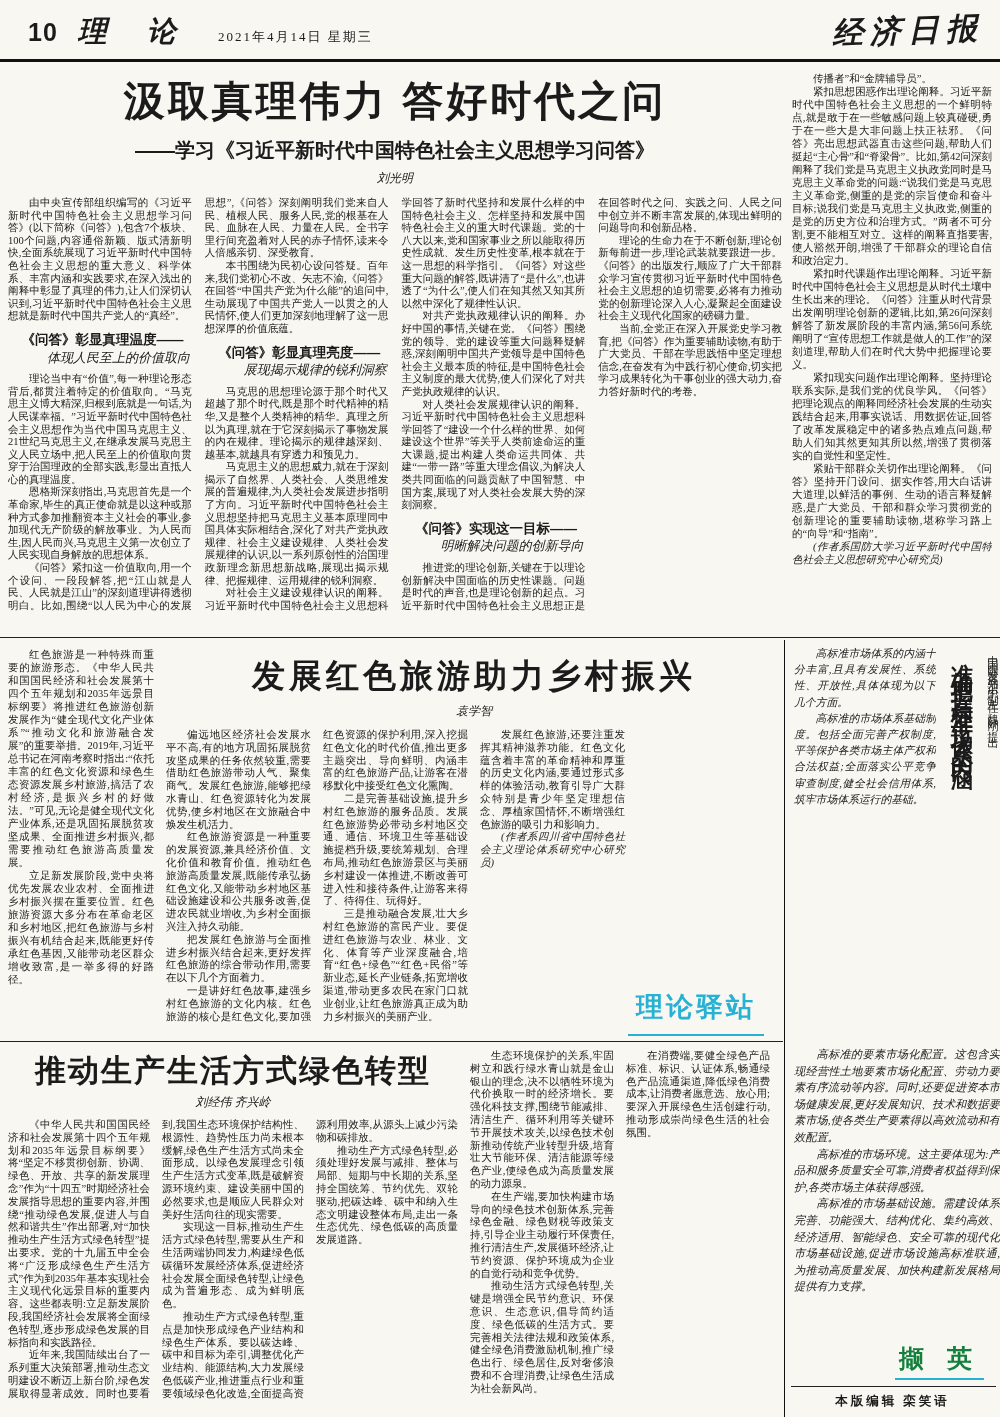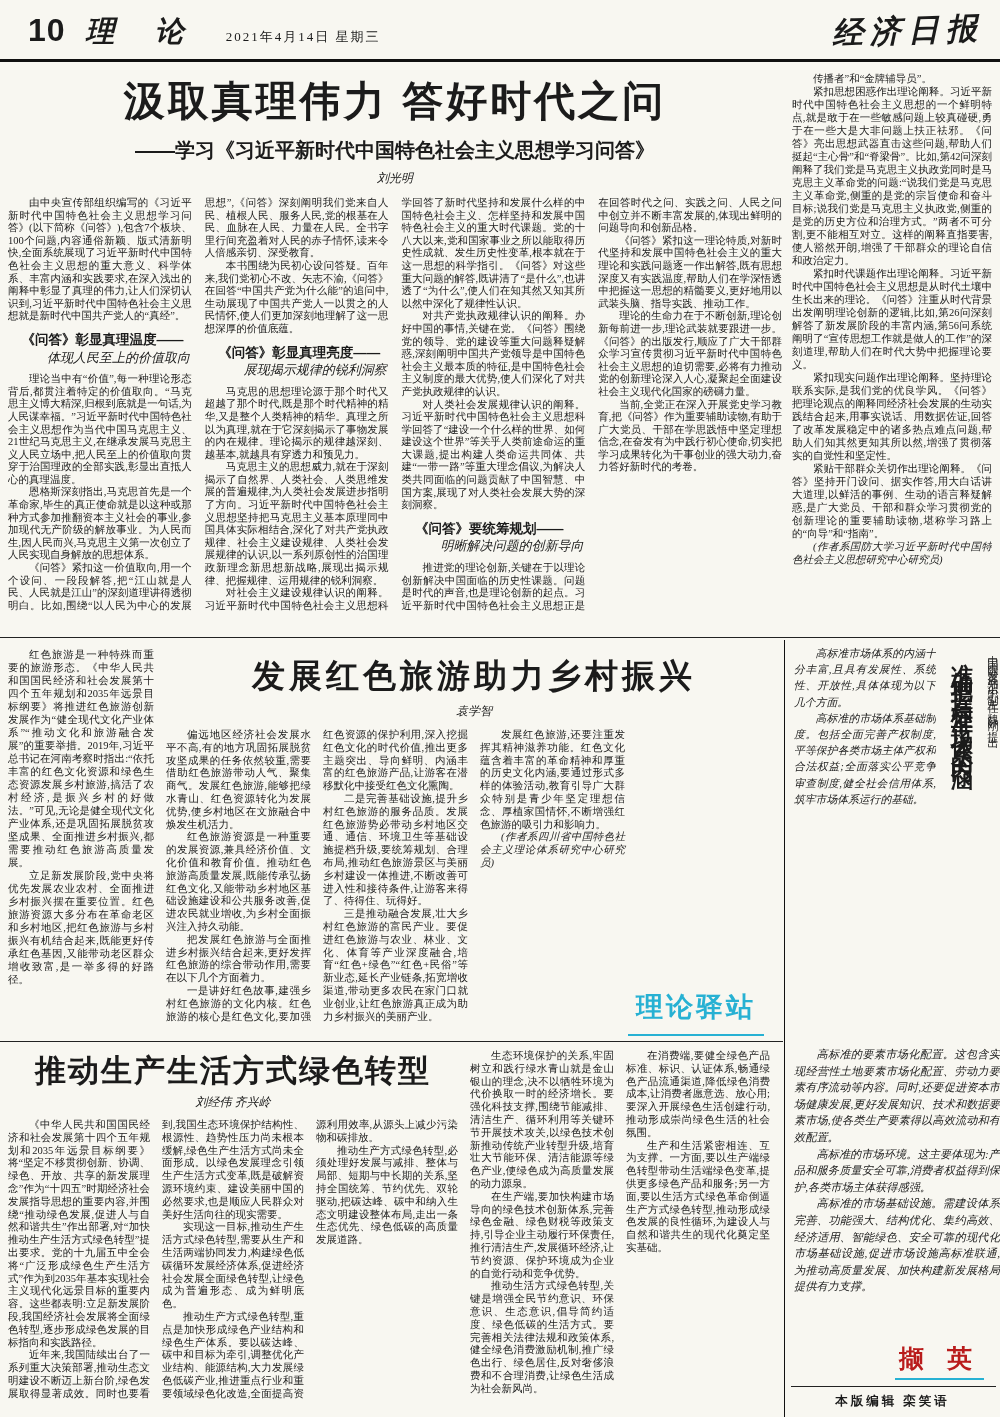--- a/index.html
+++ b/index.html
@@ -5,21 +5,21 @@
   * { box-sizing: border-box; }
   html,body { margin:0; padding:0; }
   .page {
     position: relative; width: 1000px; height: 1417px;
     background: #f8f7f1; color: #1b1b1b;
     font-family: "Liberation Serif", serif;
     overflow: hidden;
   }
   
   .hdr { position:absolute; top:10px; left:28px; right:16px; height:48px; display:flex; align-items:baseline; }
-  .pagenum { font-family:"Liberation Sans",sans-serif; font-weight:bold; font-size:32px; letter-spacing:1px; }
+  .pagenum { font-family:"Liberation Sans",sans-serif; font-weight:bold; font-size:25px; letter-spacing:1px; }
   .sectionname { font-family:"Liberation Sans",sans-serif; font-weight:bold; font-size:29px; letter-spacing:16px; margin-left:20px;font-style:italic; }
   .pagedate { font-size:13px; margin-left:26px; letter-spacing:2px; }
   .brand { margin-left:auto; font-family:"DejaVu Serif",serif; font-style:italic; font-weight:bold; font-size:31px; letter-spacing:7px; transform:rotate(-2deg); }
   .rule-top { position:absolute; top:59px; left:0; width:1000px; height:3px; background:#111; }
 
   
   .flow p { margin:0; text-indent:2em; }
   .note { font-style:italic; text-indent:2em; margin:0; }
   .kaiti { font-style:italic; }
   .byline { text-align:center; font-style:italic; font-size:12px; }
@@ -67,21 +67,21 @@
   
   .sidebar { position:absolute; top:640px; left:784px; width:216px; height:777px;
              border-left:1.5px solid #111; padding-left:9px; }
   .sb-top { display:flex; height:398px; }
   .sb-text { width:142px; padding-top:5px; overflow:hidden; font-size:10.8px; line-height:16.2px; text-align:justify; }
   .sb-vert { flex:1; writing-mode:vertical-rl; padding-top:6px; }
   .sb-attrib { font-size:11px; letter-spacing:4px; margin-left:8px; height:380px; }
   .sb-headline { font-family:"Liberation Sans",sans-serif; font-weight:bold; font-size:22px; letter-spacing:8px; height:386px; }
   .sb-bottom { margin-top:8px; height:296px; overflow:hidden; font-size:11.2px; line-height:16.6px; text-align:justify; }
   .digest { position:absolute; top:702px; right:16px; font-family:"Liberation Sans",sans-serif; font-weight:bold;
-            font-size:25px; letter-spacing:8px; color:#b91c1c; border-bottom:2px solid #27b1d3; padding:0 4px 3px; }
+            font-size:25px; letter-spacing:8px; color:#15803d; border-bottom:2px solid #27b1d3; padding:0 4px 3px; }
   .sb-rule { position:absolute; top:746px; left:6px; right:4px; height:1px; background:#222; }
   .credit { position:absolute; top:753px; left:0; right:0; text-align:center; font-size:12.5px; font-weight:bold; letter-spacing:3px; }
 </style>
 </head>
 <body>
 
 <div class="page">
 
   <div class="hdr">
     <span class="pagenum">10</span>
@@ -115,26 +115,25 @@
           <div class="sh2">展现揭示规律的锐利洞察</div>
         </div>
         <div class="flow">
             <p>马克思的思想理论源于那个时代又超越了那个时代,既是那个时代精神的精华,又是整个人类精神的精华。真理之所以为真理,就在于它深刻揭示了事物发展的内在规律。理论揭示的规律越深刻、越基本,就越具有穿透力和预见力。</p>
             <p>马克思主义的思想威力,就在于深刻揭示了自然界、人类社会、人类思维发展的普遍规律,为人类社会发展进步指明了方向。习近平新时代中国特色社会主义思想坚持把马克思主义基本原理同中国具体实际相结合,深化了对共产党执政规律、社会主义建设规律、人类社会发展规律的认识,以一系列原创性的治国理政新理念新思想新战略,展现出揭示规律、把握规律、运用规律的锐利洞察。</p>
             <p>对社会主义建设规律认识的阐释。习近平新时代中国特色社会主义思想科学回答了新时代坚持和发展什么样的中国特色社会主义、怎样坚持和发展中国特色社会主义的重大时代课题。党的十八大以来,党和国家事业之所以能取得历史性成就、发生历史性变革,根本就在于这一思想的科学指引。《问答》对这些重大问题的解答,既讲清了“是什么”,也讲透了“为什么”,使人们在知其然又知其所以然中深化了规律性认识。</p>
             <p>对共产党执政规律认识的阐释。办好中国的事情,关键在党。《问答》围绕党的领导、党的建设等重大问题释疑解惑,深刻阐明中国共产党领导是中国特色社会主义最本质的特征,是中国特色社会主义制度的最大优势,使人们深化了对共产党执政规律的认识。</p>
             <p>对人类社会发展规律认识的阐释。习近平新时代中国特色社会主义思想科学回答了“建设一个什么样的世界、如何建设这个世界”等关乎人类前途命运的重大课题,提出构建人类命运共同体、共建“一带一路”等重大理念倡议,为解决人类共同面临的问题贡献了中国智慧、中国方案,展现了对人类社会发展大势的深刻洞察。</p>
           </div>
         <div class="sec-head">
-          <div class="sh1">《问答》要统筹规划——</div>
+          <div class="sh1">《问答》实现这一目标——</div>
           <div class="sh2">明晰解决问题的创新导向</div>
         </div>
         <div class="flow">
             <p>推进党的理论创新,关键在于以理论创新解决中国面临的历史性课题。问题是时代的声音,也是理论创新的起点。习近平新时代中国特色社会主义思想正是在回答时代之问、实践之问、人民之问中创立并不断丰富发展的,体现出鲜明的问题导向和创新品格。</p>
-            <p>《问答》紧扣这一理论特质,对新时代坚持和发展中国特色社会主义的重大理论和实践问题逐一作出解答,既有思想深度又有实践温度,帮助人们在学深悟透中把握这一思想的精髓要义,更好地用以武装头脑、指导实践、推动工作。</p>
             <p>理论的生命力在于不断创新,理论创新每前进一步,理论武装就要跟进一步。《问答》的出版发行,顺应了广大干部群众学习宣传贯彻习近平新时代中国特色社会主义思想的迫切需要,必将有力推动党的创新理论深入人心,凝聚起全面建设社会主义现代化国家的磅礴力量。</p>
             <p>当前,全党正在深入开展党史学习教育,把《问答》作为重要辅助读物,有助于广大党员、干部在学思践悟中坚定理想信念,在奋发有为中践行初心使命,切实把学习成果转化为干事创业的强大动力,奋力答好新时代的考卷。</p>
           </div>
       </div>
     </div>
     <aside class="a1-right">
       <div class="flow">
           <p>传播者”和“金牌辅导员”。</p>
           <p>紧扣思想困惑作出理论阐释。习近平新时代中国特色社会主义思想的一个鲜明特点,就是敢于在一些敏感问题上较真碰硬,勇于在一些大是大非问题上扶正祛邪。《问答》亮出思想武器直击这些问题,帮助人们挺起“主心骨”和“脊梁骨”。比如,第42问深刻阐释了我们党是马克思主义执政党同时是马克思主义革命党的问题:“说我们党是马克思主义革命党,侧重的是党的宗旨使命和奋斗目标;说我们党是马克思主义执政党,侧重的是党的历史方位和治理方式。”两者不可分割,更不能相互对立。这样的阐释直指要害,使人豁然开朗,增强了干部群众的理论自信和政治定力。</p>
           <p>紧扣时代课题作出理论阐释。习近平新时代中国特色社会主义思想是从时代土壤中生长出来的理论。《问答》注重从时代背景出发阐明理论创新的逻辑,比如,第26问深刻解答了新发展阶段的丰富内涵,第56问系统阐明了“宣传思想工作就是做人的工作”的深刻道理,帮助人们在时代大势中把握理论要义。</p>
@@ -183,21 +182,20 @@
           <p>实现这一目标,推动生产生活方式绿色转型,需要从生产和生活两端协同发力,构建绿色低碳循环发展经济体系,促进经济社会发展全面绿色转型,让绿色成为普遍形态、成为鲜明底色。</p>
           <p>推动生产方式绿色转型,重点是加快形成绿色产业结构和绿色生产体系。要以碳达峰、碳中和目标为牵引,调整优化产业结构、能源结构,大力发展绿色低碳产业,推进重点行业和重要领域绿色化改造,全面提高资源利用效率,从源头上减少污染物和碳排放。</p>
           <p>推动生产方式绿色转型,必须处理好发展与减排、整体与局部、短期与中长期的关系,坚持全国统筹、节约优先、双轮驱动,把碳达峰、碳中和纳入生态文明建设整体布局,走出一条生态优先、绿色低碳的高质量发展道路。</p>
         </div>
     </div>
     <div class="a3-right flow">
         <p>生态环境保护的关系,牢固树立和践行绿水青山就是金山银山的理念,决不以牺牲环境为代价换取一时的经济增长。要强化科技支撑,围绕节能减排、清洁生产、循环利用等关键环节开展技术攻关,以绿色技术创新推动传统产业转型升级,培育壮大节能环保、清洁能源等绿色产业,使绿色成为高质量发展的动力源泉。</p>
         <p>在生产端,要加快构建市场导向的绿色技术创新体系,完善绿色金融、绿色财税等政策支持,引导企业主动履行环保责任,推行清洁生产,发展循环经济,让节约资源、保护环境成为企业的自觉行动和竞争优势。</p>
         <p>推动生活方式绿色转型,关键是增强全民节约意识、环保意识、生态意识,倡导简约适度、绿色低碳的生活方式。要完善相关法律法规和政策体系,健全绿色消费激励机制,推广绿色出行、绿色居住,反对奢侈浪费和不合理消费,让绿色生活成为社会新风尚。</p>
         <p>在消费端,要健全绿色产品标准、标识、认证体系,畅通绿色产品流通渠道,降低绿色消费成本,让消费者愿意选、放心用;要深入开展绿色生活创建行动,推动形成崇尚绿色生活的社会氛围。</p>
-        <p>生产和生活紧密相连、互为支撑。一方面,要以生产端绿色转型带动生活端绿色变革,提供更多绿色产品和服务;另一方面,要以生活方式绿色革命倒逼生产方式绿色转型,推动形成绿色发展的良性循环,为建设人与自然和谐共生的现代化奠定坚实基础。</p>
       </div>
   </section>
 
   <aside class="sidebar">
     <div class="sb-top">
       <div class="sb-text flow kaiti">
           <p>高标准市场体系的内涵十分丰富,且具有发展性、系统性、开放性,具体体现为以下几个方面。</p>
           <p>高标准的市场体系基础制度。包括全面完善产权制度,平等保护各类市场主体产权和合法权益;全面落实公平竞争审查制度,健全社会信用体系,筑牢市场体系运行的基础。</p>
         </div>
       <div class="sb-vert">

